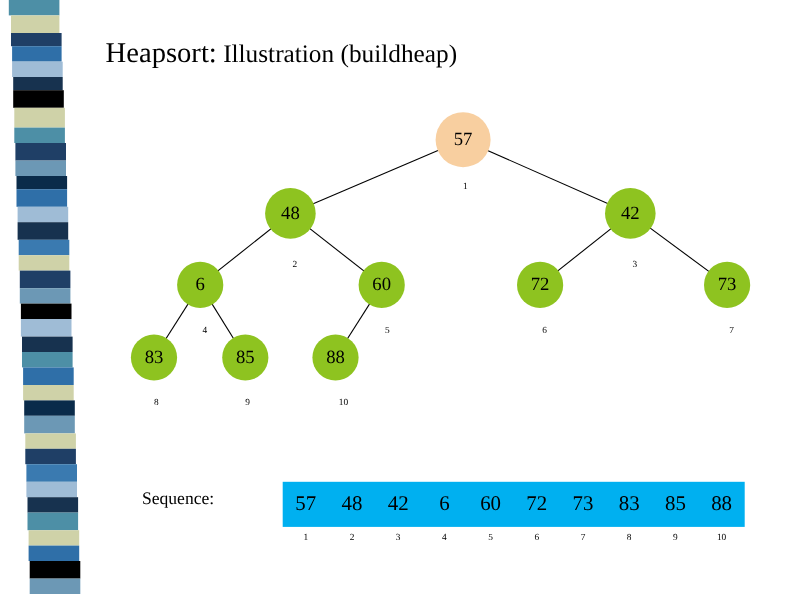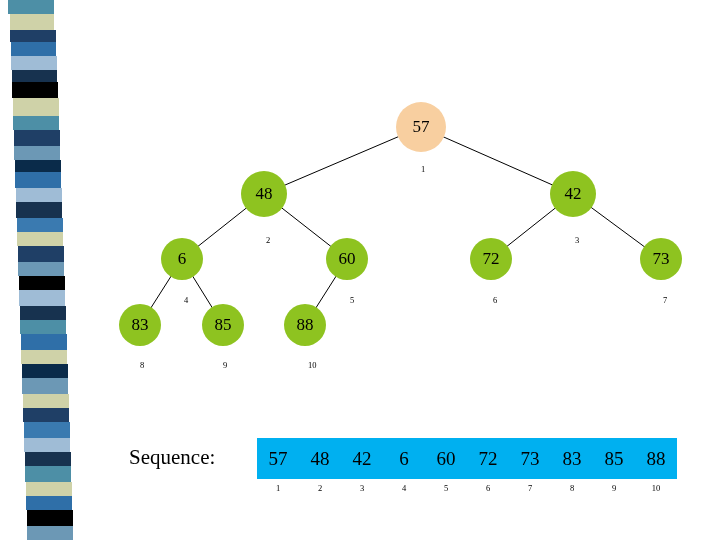--- a/index.html
+++ b/index.html
@@ -39,21 +39,21 @@
     position:absolute;
     font-size:8.5px;
     color:#000;
     font-family:"Liberation Serif", serif;
   }
   svg.edges{position:absolute;left:0;top:0;width:720px;height:540px;}
 
   
   .seq-label{
     position:absolute;left:129px;top:445px;
-    font-size:21px;color:#000;text-align:right;
+    font-size:16px;color:#000;text-align:right;
   }
   .seq-bar{
     position:absolute;left:257px;top:438px;
     height:41px;
     background:#00b0f0;
     display:flex;align-items:center;
   }
   .seq-cell{
     width:42px;height:41px;
     display:flex;align-items:center;justify-content:center;
@@ -114,20 +114,23 @@
       <line x1="421" y1="127" x2="573" y2="194" stroke="#000000" stroke-width="1"></line>
       <line x1="264" y1="194" x2="182" y2="259" stroke="#000000" stroke-width="1"></line>
       <line x1="264" y1="194" x2="347" y2="259" stroke="#000000" stroke-width="1"></line>
       <line x1="573" y1="194" x2="491" y2="259" stroke="#000000" stroke-width="1"></line>
       <line x1="573" y1="194" x2="661" y2="259" stroke="#000000" stroke-width="1"></line>
       <line x1="182" y1="259" x2="140" y2="325" stroke="#000000" stroke-width="1"></line>
       <line x1="182" y1="259" x2="223" y2="325" stroke="#000000" stroke-width="1"></line>
       <line x1="347" y1="259" x2="305" y2="325" stroke="#000000" stroke-width="1"></line>
     </svg>
 
+  <div class="title">
+    <span class="big">Heapsort:</span><span class="rest"> Illustration (buildheap)</span>
+  </div>
 
   <div id="tree-nodes">
       <div class="node orange" style="left: 396px; top: 102px; width: 50px; height: 50px;">57</div>
       <div class="idx" style="left: 421px; top: 164px;">1</div>
       <div class="node green" style="left: 241px; top: 171px; width: 46px; height: 46px;">48</div>
       <div class="idx" style="left: 266px; top: 235px;">2</div>
       <div class="node green" style="left: 550px; top: 171px; width: 46px; height: 46px;">42</div>
       <div class="idx" style="left: 575px; top: 235px;">3</div>
       <div class="node green" style="left: 161px; top: 238px; width: 42px; height: 42px;">6</div>
       <div class="idx" style="left: 184px; top: 295px;">4</div>

